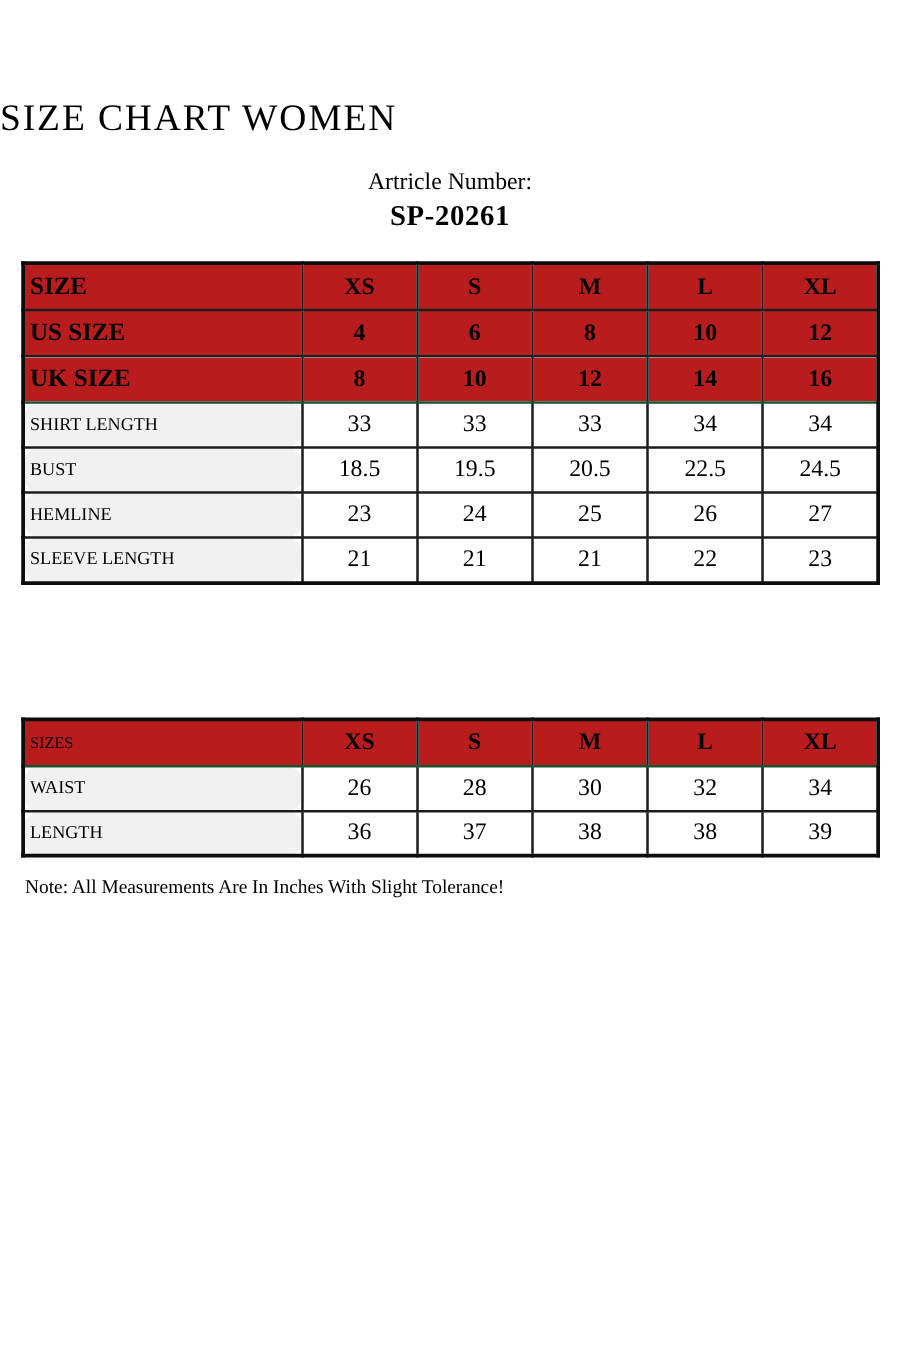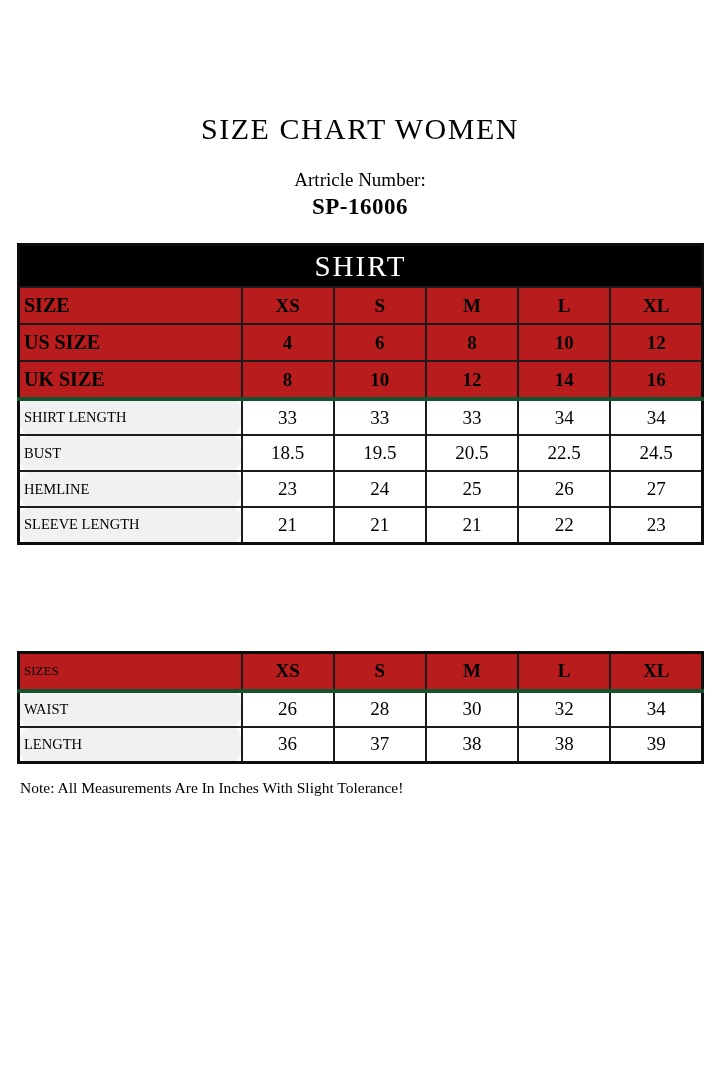--- a/index.html
+++ b/index.html
@@ -13,22 +13,21 @@
     font-family: "Liberation Serif", serif;
     color: #000000;
     overflow: hidden;
   }
   .page {
     width: 720px;
     height: 1080px;
     position: relative;
   }
   .title {
-    padding-top: 112px;
-    text-align: center;
+    padding-top: 78px;
     font-size: 30px;
     letter-spacing: 1.5px;
     line-height: 1.1;
   }
   .article-label {
     margin-top: 24px;
     text-align: center;
     font-size: 19px;
   }
   .article-number {
@@ -77,21 +76,21 @@
   }
   tr.size-row th.lbl.regular {
     font-weight: 400;
     font-size: 13px;
   }
   tr.size-row td.val {
     text-align: center;
     font-size: 19px;
   }
   tr.group-end th, tr.group-end td {
-    border-bottom: 4px solid #14532d;
+    border-bottom: 2px solid #14532d;
   }
   tr.measure-row { height: 36px; }
   tr.measure-row th.lbl {
     background: #f1f1f1;
     text-align: left;
     font-weight: 400;
     font-size: 14.5px;
     padding-left: 4px;
     border-radius: 13px;
   }
@@ -106,35 +105,32 @@
     font-size: 15.5px;
   }
 </style>
 </head>
 <body>
 
 <div class="page">
 
   <div class="title">SIZE CHART WOMEN</div>
   <div class="article-label">Artricle Number:</div>
-  <div class="article-number">SP-16006</div>
+  <div class="article-number">SP-20261</div>
 
   <table class="size-table shirt-table">
     <colgroup>
       <col style="width:223px">
         <col>
         <col>
         <col>
         <col>
         <col>
     </colgroup>
     <tbody>
-      <tr>
-        <th class="band" colspan="6">SHIRT</th>
-      </tr>
       <tr class="size-row">
         <th class="lbl">SIZE</th>
         <td class="val">XS</td>
         <td class="val">S</td>
         <td class="val">M</td>
         <td class="val">L</td>
         <td class="val">XL</td>
       </tr>
       <tr class="size-row">
         <th class="lbl">US SIZE</th>

